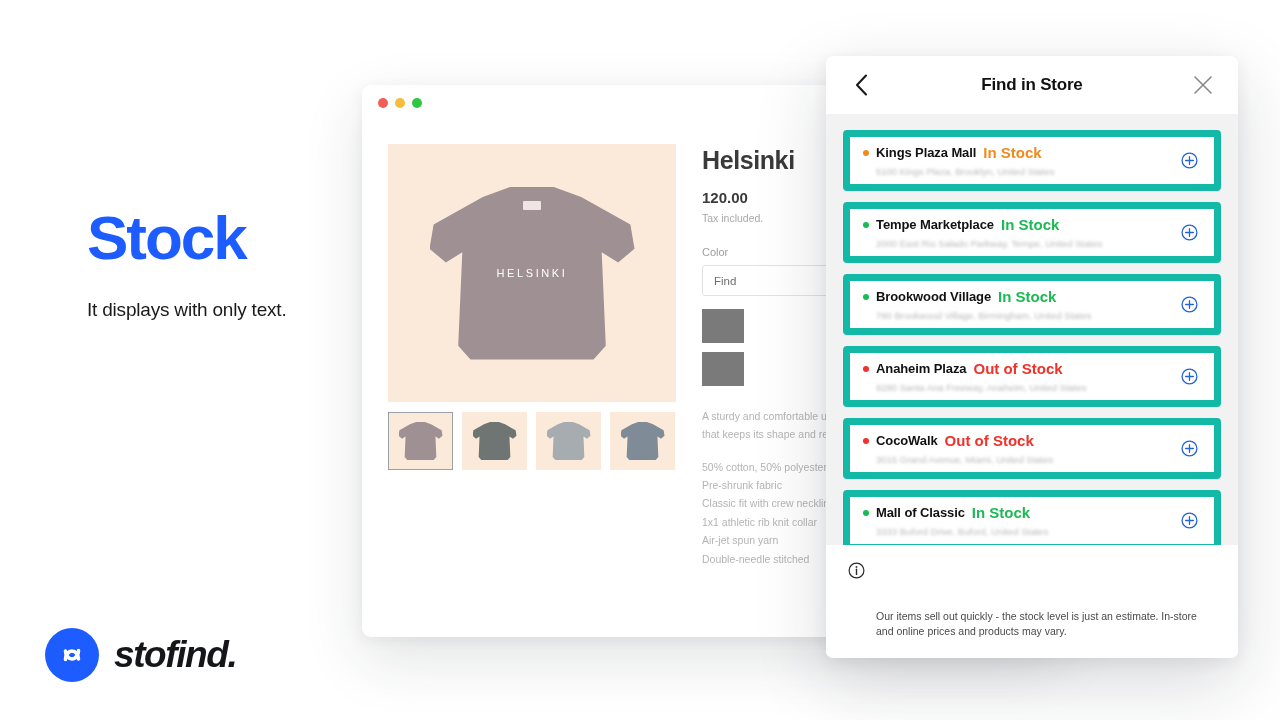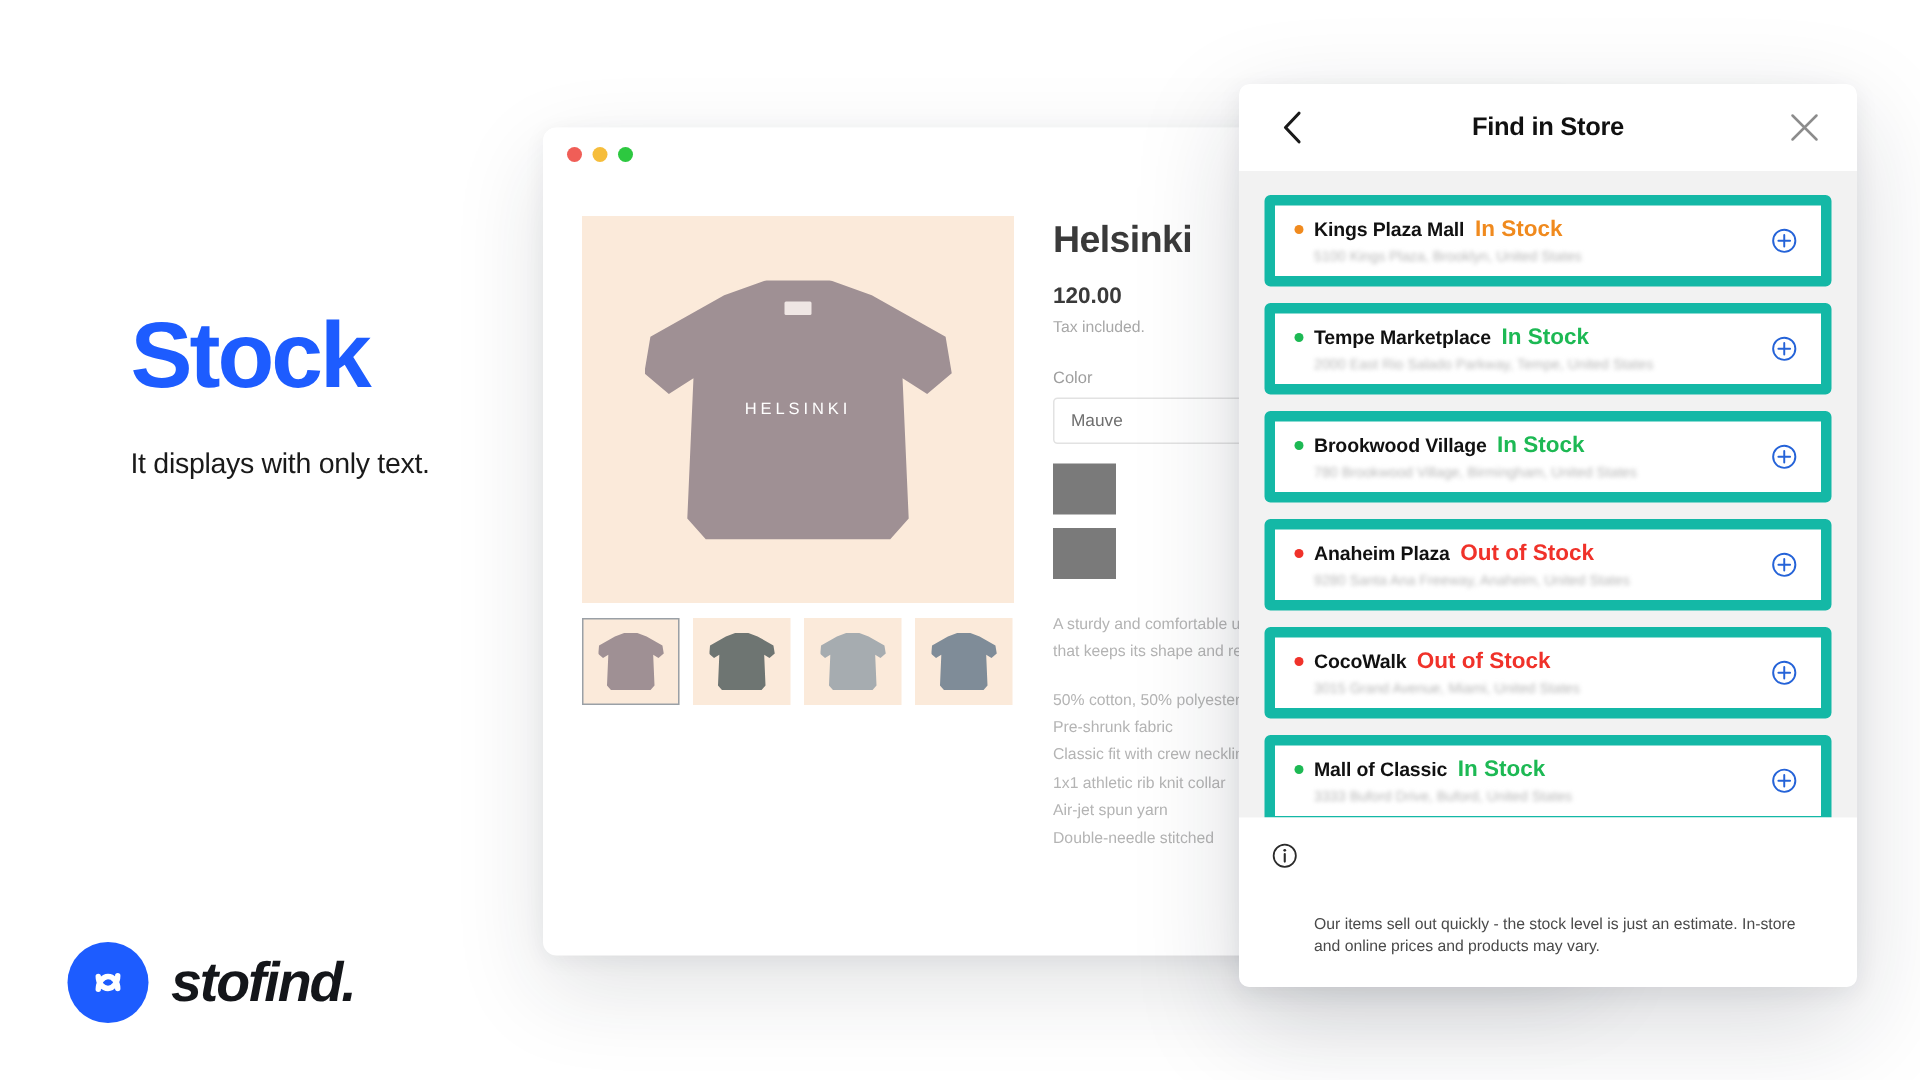--- a/index.html
+++ b/index.html
@@ -374,21 +374,21 @@
             <div class="thumb-shirt" style="background:#7f8c98"></div>
           </div>
         </div>
       </div>
 
       <div class="info">
         <div class="prod-title">Helsinki</div>
         <div class="prod-price">120.00</div>
         <div class="prod-tax">Tax included.</div>
         <div class="opt-label">Color</div>
-        <div class="opt-select">Mauve</div>
+        <div class="opt-select">Find</div>
         <div class="swatch-row">
           <div class="swatch"></div>
           <div class="swatch"></div>
         </div>
         <div class="prod-desc">A sturdy and comfortable unisex sweatshirt, pre-shrunk cotton blend that keeps its shape and resists wrinkles after every wash.</div>
         <div class="prod-bullets">
           <div>50% cotton, 50% polyester</div>
           <div>Pre-shrunk fabric</div>
           <div>Classic fit with crew neckline</div>
           <div>1x1 athletic rib knit collar</div>

